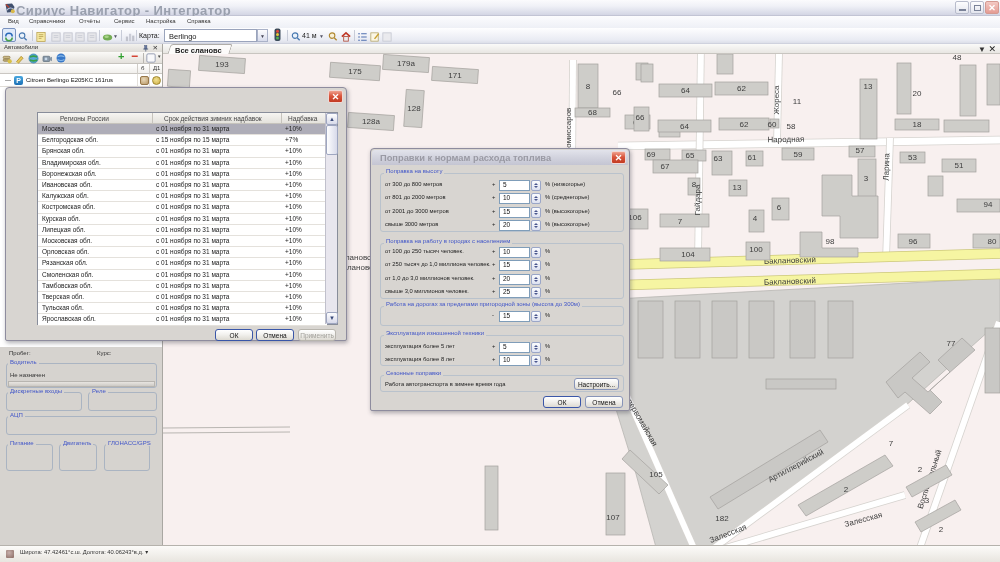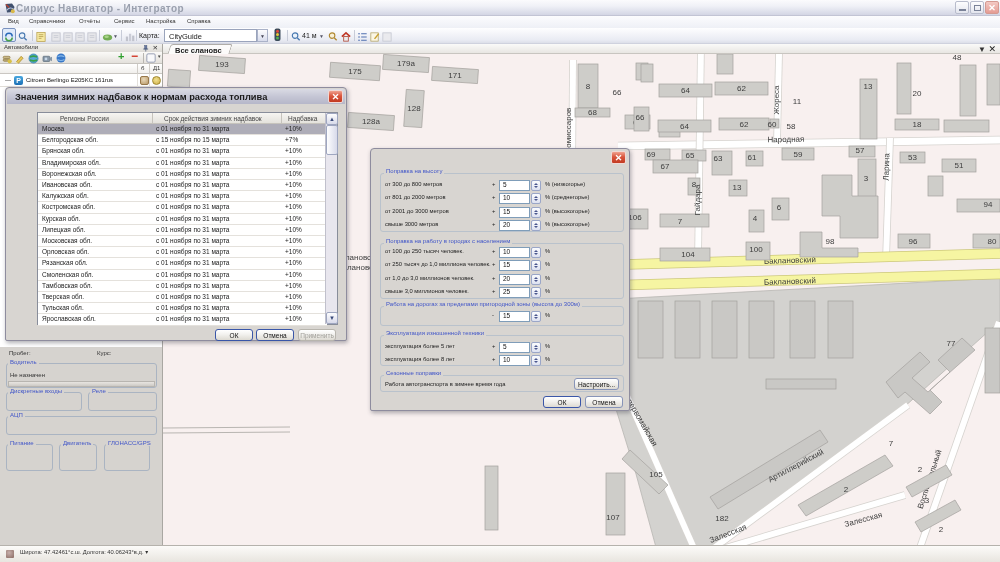--- a/index.html
+++ b/index.html
@@ -4,21 +4,21 @@
 <style>
   * { margin:0; padding:0; box-sizing:border-box; }
   html,body { width:1000px; height:562px; overflow:hidden; font-family:"Liberation Sans", sans-serif; }
   #app { position:relative; width:1000px; height:562px; background:#d6d3cf; }
 
   
   #titlebar { position:absolute; left:0; top:0; width:1000px; height:16px;
     background:linear-gradient(#fbfbfd 0%, #f0f1f7 40%, #dfe1ec 75%, #d3d5e4 100%);
     border-bottom:1px solid #c2c4d4; }
   #titlebar .ticon { position:absolute; left:4px; top:2px; width:12px; height:12px; }
-  #titlebar .ttext { position:absolute; left:16px; top:3px; font-size:10px; font-weight:bold; color:#9aa0ae; letter-spacing:0.4px;}
+  #titlebar .ttext { position:absolute; left:16px; top:3px; font-size:13px; font-weight:bold; color:#9aa0ae; letter-spacing:0.4px;}
   .winbtn { position:absolute; top:1px; width:14px; height:13px; border:1px solid #b8bccc; border-radius:2px;
     background:linear-gradient(#fdfdfe,#e3e5ee); font-size:8px; color:#8a8f9f; text-align:center; line-height:11px;}
   #btnmin { right:31px; }
   #btnmax { right:16px; }
   #btnclose { right:1px; background:linear-gradient(#f3c9c4,#e59c93); border-color:#d49a92; color:#fff; font-weight:bold; }
 
   
   #menubar { position:absolute; left:0; top:16px; width:1000px; height:12px; background:linear-gradient(#fcfcfe,#eef0f6);
     font-size:6px; color:#333; }
   #menubar span { position:absolute; top:2px; }
@@ -321,21 +321,21 @@
         </svg></div>
     <div style="position:absolute;left:113px;top:5px;font-size:5px;color:#556;">▼</div>
     <div style="position:absolute;left:121px;top:2px;width:1px;height:11px;background:#c8ccd8;"></div>
     <div style="position:absolute;left:124px;top:1px;width:13px;height:13px;"><svg width="12" height="12" viewBox="0 0 13 13">
           <rect x="2" y="6" width="2.4" height="5" fill="#c0c2cc"></rect>
           <rect x="5.4" y="3" width="2.4" height="8" fill="#caccd6"></rect>
           <rect x="8.8" y="5" width="2.4" height="6" fill="#c0c2cc"></rect>
         </svg></div>
     <div style="position:absolute;left:136px;top:2px;width:1px;height:11px;background:#c8ccd8;"></div>
     <div style="position:absolute;left:139px;top:4px;font-size:7px;color:#222;">Карта:</div>
-    <div style="position:absolute;left:164px;top:1px;width:93px;height:13px;background:#fff;border:1px solid #9aa4bc;font-size:7.5px;color:#222;padding:2px 0 0 4px;">CityGuide</div>
+    <div style="position:absolute;left:164px;top:1px;width:93px;height:13px;background:#fff;border:1px solid #9aa4bc;font-size:7.5px;color:#222;padding:2px 0 0 4px;">Berlingo</div>
     <div style="position:absolute;left:257px;top:1px;width:11px;height:13px;background:linear-gradient(#fdfdfe,#d8dcec);border:1px solid #aab2c8;font-size:5px;color:#445;text-align:center;line-height:12px;">▼</div>
     <div style="position:absolute;left:272px;top:0px;width:11px;height:14px;"><svg width="11" height="14" viewBox="0 0 11 14">
           <rect x="2.5" y="0.5" width="6" height="12.5" rx="2" fill="#3a4a5a"></rect>
           <circle cx="5.5" cy="3.2" r="1.5" fill="#e04838"></circle>
           <circle cx="5.5" cy="6.6" r="1.5" fill="#e8c838"></circle>
           <circle cx="5.5" cy="10" r="1.5" fill="#50b050"></circle>
         </svg></div>
     <div style="position:absolute;left:287px;top:2px;width:1px;height:11px;background:#c8ccd8;"></div>
     <div style="position:absolute;left:290px;top:1px;width:13px;height:13px;"><svg width="12" height="12" viewBox="0 0 13 13">
           <circle cx="5.5" cy="5" r="3" fill="#eaf2fb" stroke="#4878b0" stroke-width="1.2"></circle>
@@ -448,23 +448,20 @@
     <div class="gbox" style="left:104px; top:400px; width:46px; height:27px;"></div>
     <div class="glabel" style="left:106px; top:396px;">ГЛОНАСС/GPS</div>
   </div>
 
   <div id="statusbar">
     <span style="position:absolute;left:6px;top:4px;width:8px;height:8px;background:radial-gradient(circle at 40% 35%,#c8b0ac,#8a6a62);border-radius:1px;"></span>
     <span style="position:absolute;left:20px;top:3px;">Широта: 47.42461°с.ш.  Долгота: 40.06243°в.д.  ▾</span>
   </div>
 
   <div class="dialog" id="dlg1" style="left:5px; top:87px; width:342px; height:254px;">
-    <div class="dtitle">
-        <div class="dtext">Значения зимних надбавок к нормам расхода топлива</div>
-      </div>
     <div class="dclose">✕</div>
     <div id="tbl">
       <div id="tblhead">
         <div style="position:absolute;left:22px;top:2px;">Регионы России</div>
         <div style="position:absolute;left:126px;top:2px;">Срок действия зимних надбавок</div>
         <div style="position:absolute;left:250px;top:2px;">Надбавка</div>
         <div style="position:absolute;left:114px;top:0;width:1px;height:11px;background:#c6c3bc;"></div>
         <div style="position:absolute;left:243px;top:0;width:1px;height:11px;background:#c6c3bc;"></div>
       </div>
       <div id="tbody">
@@ -564,20 +561,23 @@
         <div class="sbtn" style="bottom:0;">▼</div>
         <div style="position:absolute;left:0;top:12px;width:12px;height:30px;background:linear-gradient(90deg,#fdfdfe,#d8daea);border:1px solid #9ea6c0;border-radius:2px;"></div>
       </div>
     </div>
     <div class="xpbtn" style="left:209px; top:241px; width:38px; border-color:#3a56a8;">ОК</div>
     <div class="xpbtn" style="left:250px; top:241px; width:38px; border-color:#3a56a8;">Отмена</div>
     <div class="xpbtn" style="left:292px; top:241px; width:38px; border-color:#b8b5ae; color:#a2a09a;">Применить</div>
   </div>
 
   <div class="dialog" id="dlg2" style="left:370px; top:148px; width:260px; height:263px;">
+    <div class="dtitle">
+        <div class="dtext" style="color:#9a9aa4;">Поправки к нормам расхода топлива</div>
+      </div>
     <div class="dclose">✕</div>
     <div id="dlg2content">
       <div class="g2box" style="left:9px;top:24px;width:244px;height:59px;"></div>
 <div class="g2label" style="left:13px;top:19px;">Поправка на высоту</div>
       <div class="d2text" style="left:14px;top:32px;">от 300 до 800 метров</div>
         <div class="d2text" style="left:121px;top:32px;">+</div>
         <div class="spin" style="left:128px;top:31px;">5</div>
         <div class="spinbtn" style="left:160px;top:31px;"></div>
         <div class="d2text" style="left:174px;top:32px;">% (низкогорье)</div>
       <div class="d2text" style="left:14px;top:45px;">от 801 до 2000 метров</div>

